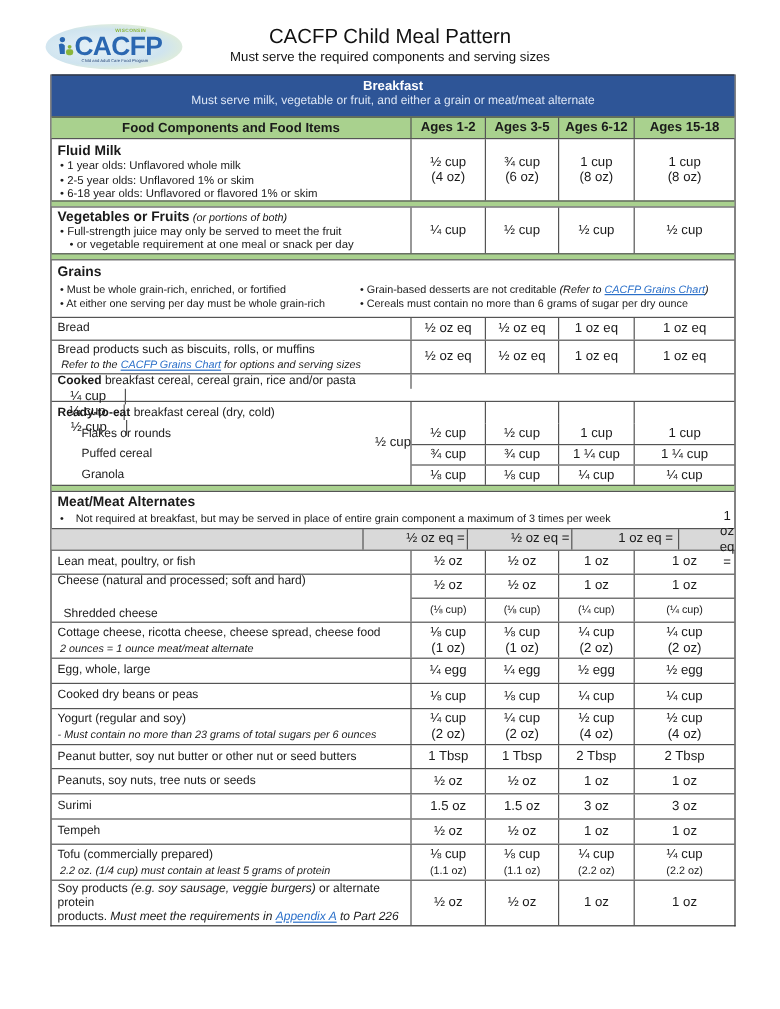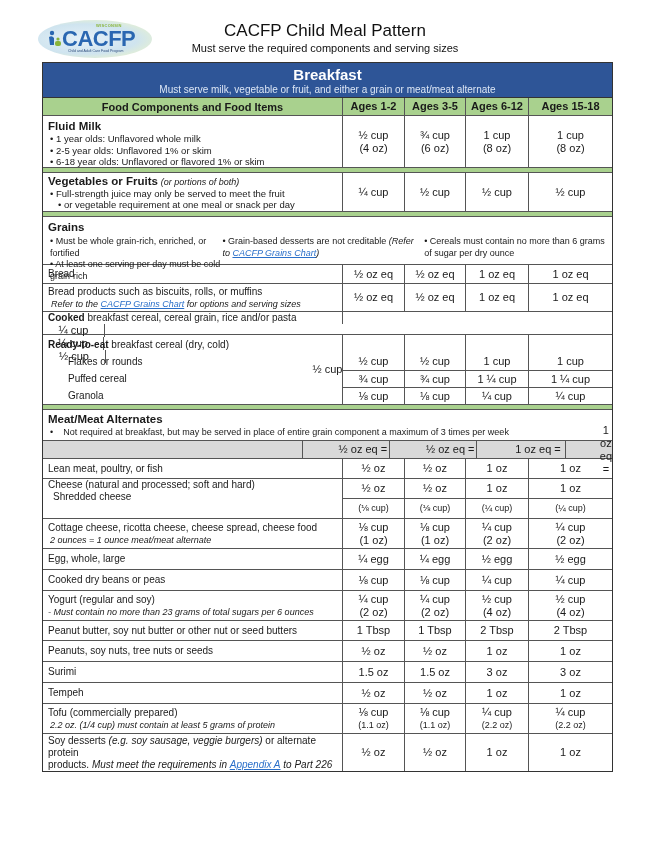--- a/index.html
+++ b/index.html
@@ -9,21 +9,21 @@
   .logo-ellipse { position: absolute; left: 0; top: 0; width: 114px; height: 38px; border-radius: 50%; background: radial-gradient(ellipse at 40% 50%, #e6f1f8 0%, #cfe4ef 55%, #e5f0d4 80%, #f7fbef 100%); }
   .logo-wis { position: absolute; left: 58px; top: 3px; font-size: 4px; color: #8ab53a; font-weight: bold; letter-spacing: 0.3px; }
   .logo-text { position: absolute; left: 24px; top: 6px; font-size: 22px; font-weight: bold; color: #2a67b1; letter-spacing: -0.5px; }
   .logo-fig { position: absolute; left: 10px; top: 10px; width: 14px; height: 18px; }
   .logo-sub { position: absolute; left: 30px; top: 29px; font-size: 3.5px; color: #2a4a7a; }
   .title { position: absolute; left: 160px; top: 21px; width: 330px; text-align: center; font-size: 17px; color: #111; }
   .subtitle { position: absolute; left: 160px; top: 42px; width: 330px; text-align: center; font-size: 11px; color: #111; }
 
   .table-wrap { position: absolute; left: 42px; top: 62px; width: 571px; border: 1.5px solid #333; border-top: none; }
   .bf-header { background: #2e5597; color: #fff; text-align: center; height: 35px; border-top: 1.5px solid #333; }
-  .bf-title { font-size: 15px; font-weight: bold; padding-top: 3px; display: block; }
+  .bf-title { font-size: 11px; font-weight: bold; padding-top: 3px; display: block; }
   .bf-sub { font-size: 10px; color: #dce6f5; display: block; margin-top: 1px; }
   .row { display: flex; width: 100%; border-top: 1px solid #555; }
   .c0 { width: 300px; border-right: 1px solid #555; }
   .c1 { width: 62px; border-right: 1px solid #555; }
   .c2 { width: 61px; border-right: 1px solid #555; }
   .c3 { width: 63px; border-right: 1px solid #555; }
   .c4 { flex: 1; }
   .cell { display: flex; flex-direction: column; justify-content: center; align-items: center; text-align: center; font-size: 11px; line-height: 13px; }
   .lcell { display: flex; flex-direction: column; justify-content: center; padding-left: 5px; font-size: 10px; line-height: 12px; }
   .colhead { background: #a9d18e; height: 18px; border-top: 1px solid #333; }
@@ -112,23 +112,23 @@
     <div class="c4 cell">½ cup</div>
   </div>
   <div class="divider"></div>
 
   <div class="row" style="height:48px;">
     <div class="lcell" style="width:100%;justify-content:flex-start;padding-top:3px;">
       <span class="sec-title">Grains</span>
       <div style="display:flex;margin-top:2px;">
         <div style="width:250px;display:flex;flex-direction:column;">
           <span class="bullet small">Must be whole grain-rich, enriched, or fortified</span>
-          <span class="bullet small">At least one serving per day must be cold grain-rich</span>
+          <span class="bullet small">At either one serving per day must be whole grain-rich</span>
         </div>
-        <div style="display:flex;flex-direction:row;">
+        <div style="display:flex;flex-direction:column;">
           <span class="bullet small"><span>Grain-based desserts are not creditable</span> <span class="it">(Refer to</span> <a class="link">CACFP Grains Chart</a><span class="it">)</span></span>
           <span class="bullet small">Cereals must contain no more than 6 grams of sugar per dry ounce</span>
         </div>
       </div>
     </div>
   </div>
 
   <div class="row" style="height:19px;">
     <div class="c0 lcell">Bread</div>
     <div class="c1 cell">½ oz eq</div>
@@ -207,21 +207,21 @@
   </div>
 
   <div class="row" style="height:20px;">
     <div class="c0 lcell">Lean meat, poultry, or fish</div>
     <div class="c1 cell">½ oz</div>
       <div class="c2 cell">½ oz</div>
       <div class="c3 cell">1 oz</div>
       <div class="c4 cell">1 oz</div>
   </div>
   <div class="row" style="height:40px;">
-    <div class="c0 lcell" style="justify-content:flex-start;">
+    <div class="c0 lcell" style="justify-content:space-between;">
       <span>Cheese (natural and processed; soft and hard)</span>
       <span style="padding-left:5px;">Shredded cheese</span>
     </div>
     <div style="flex:1;display:flex;flex-direction:column;">
       <div style="flex:1;display:flex;">
         <div class="c1 cell">½ oz</div>
           <div class="c2 cell">½ oz</div>
           <div class="c3 cell">1 oz</div>
           <div class="c4 cell">1 oz</div>
       </div>
@@ -336,21 +336,21 @@
         <span>¼ cup</span>
         <span class="small">(2.2 oz)</span>
       </div>
     <div class="c4 cell">
         <span>¼ cup</span>
         <span class="small">(2.2 oz)</span>
       </div>
   </div>
   <div class="row" style="height:38px;">
     <div class="c0 lcell">
-      <span><span>Soy desserts</span> <span class="it">(e.g. soy sausage, veggie burgers)</span> <span>or alternate protein</span></span>
+      <span><span>Soy products</span> <span class="it">(e.g. soy sausage, veggie burgers)</span> <span>or alternate protein</span></span>
       <span><span>products.</span> <span class="it">Must meet the requirements in</span> <a class="link">Appendix A</a> <span class="it">to Part 226</span></span>
     </div>
     <div class="c1 cell">½ oz</div>
       <div class="c2 cell">½ oz</div>
       <div class="c3 cell">1 oz</div>
       <div class="c4 cell">1 oz</div>
   </div>
 </div>
 
 </body></html>

